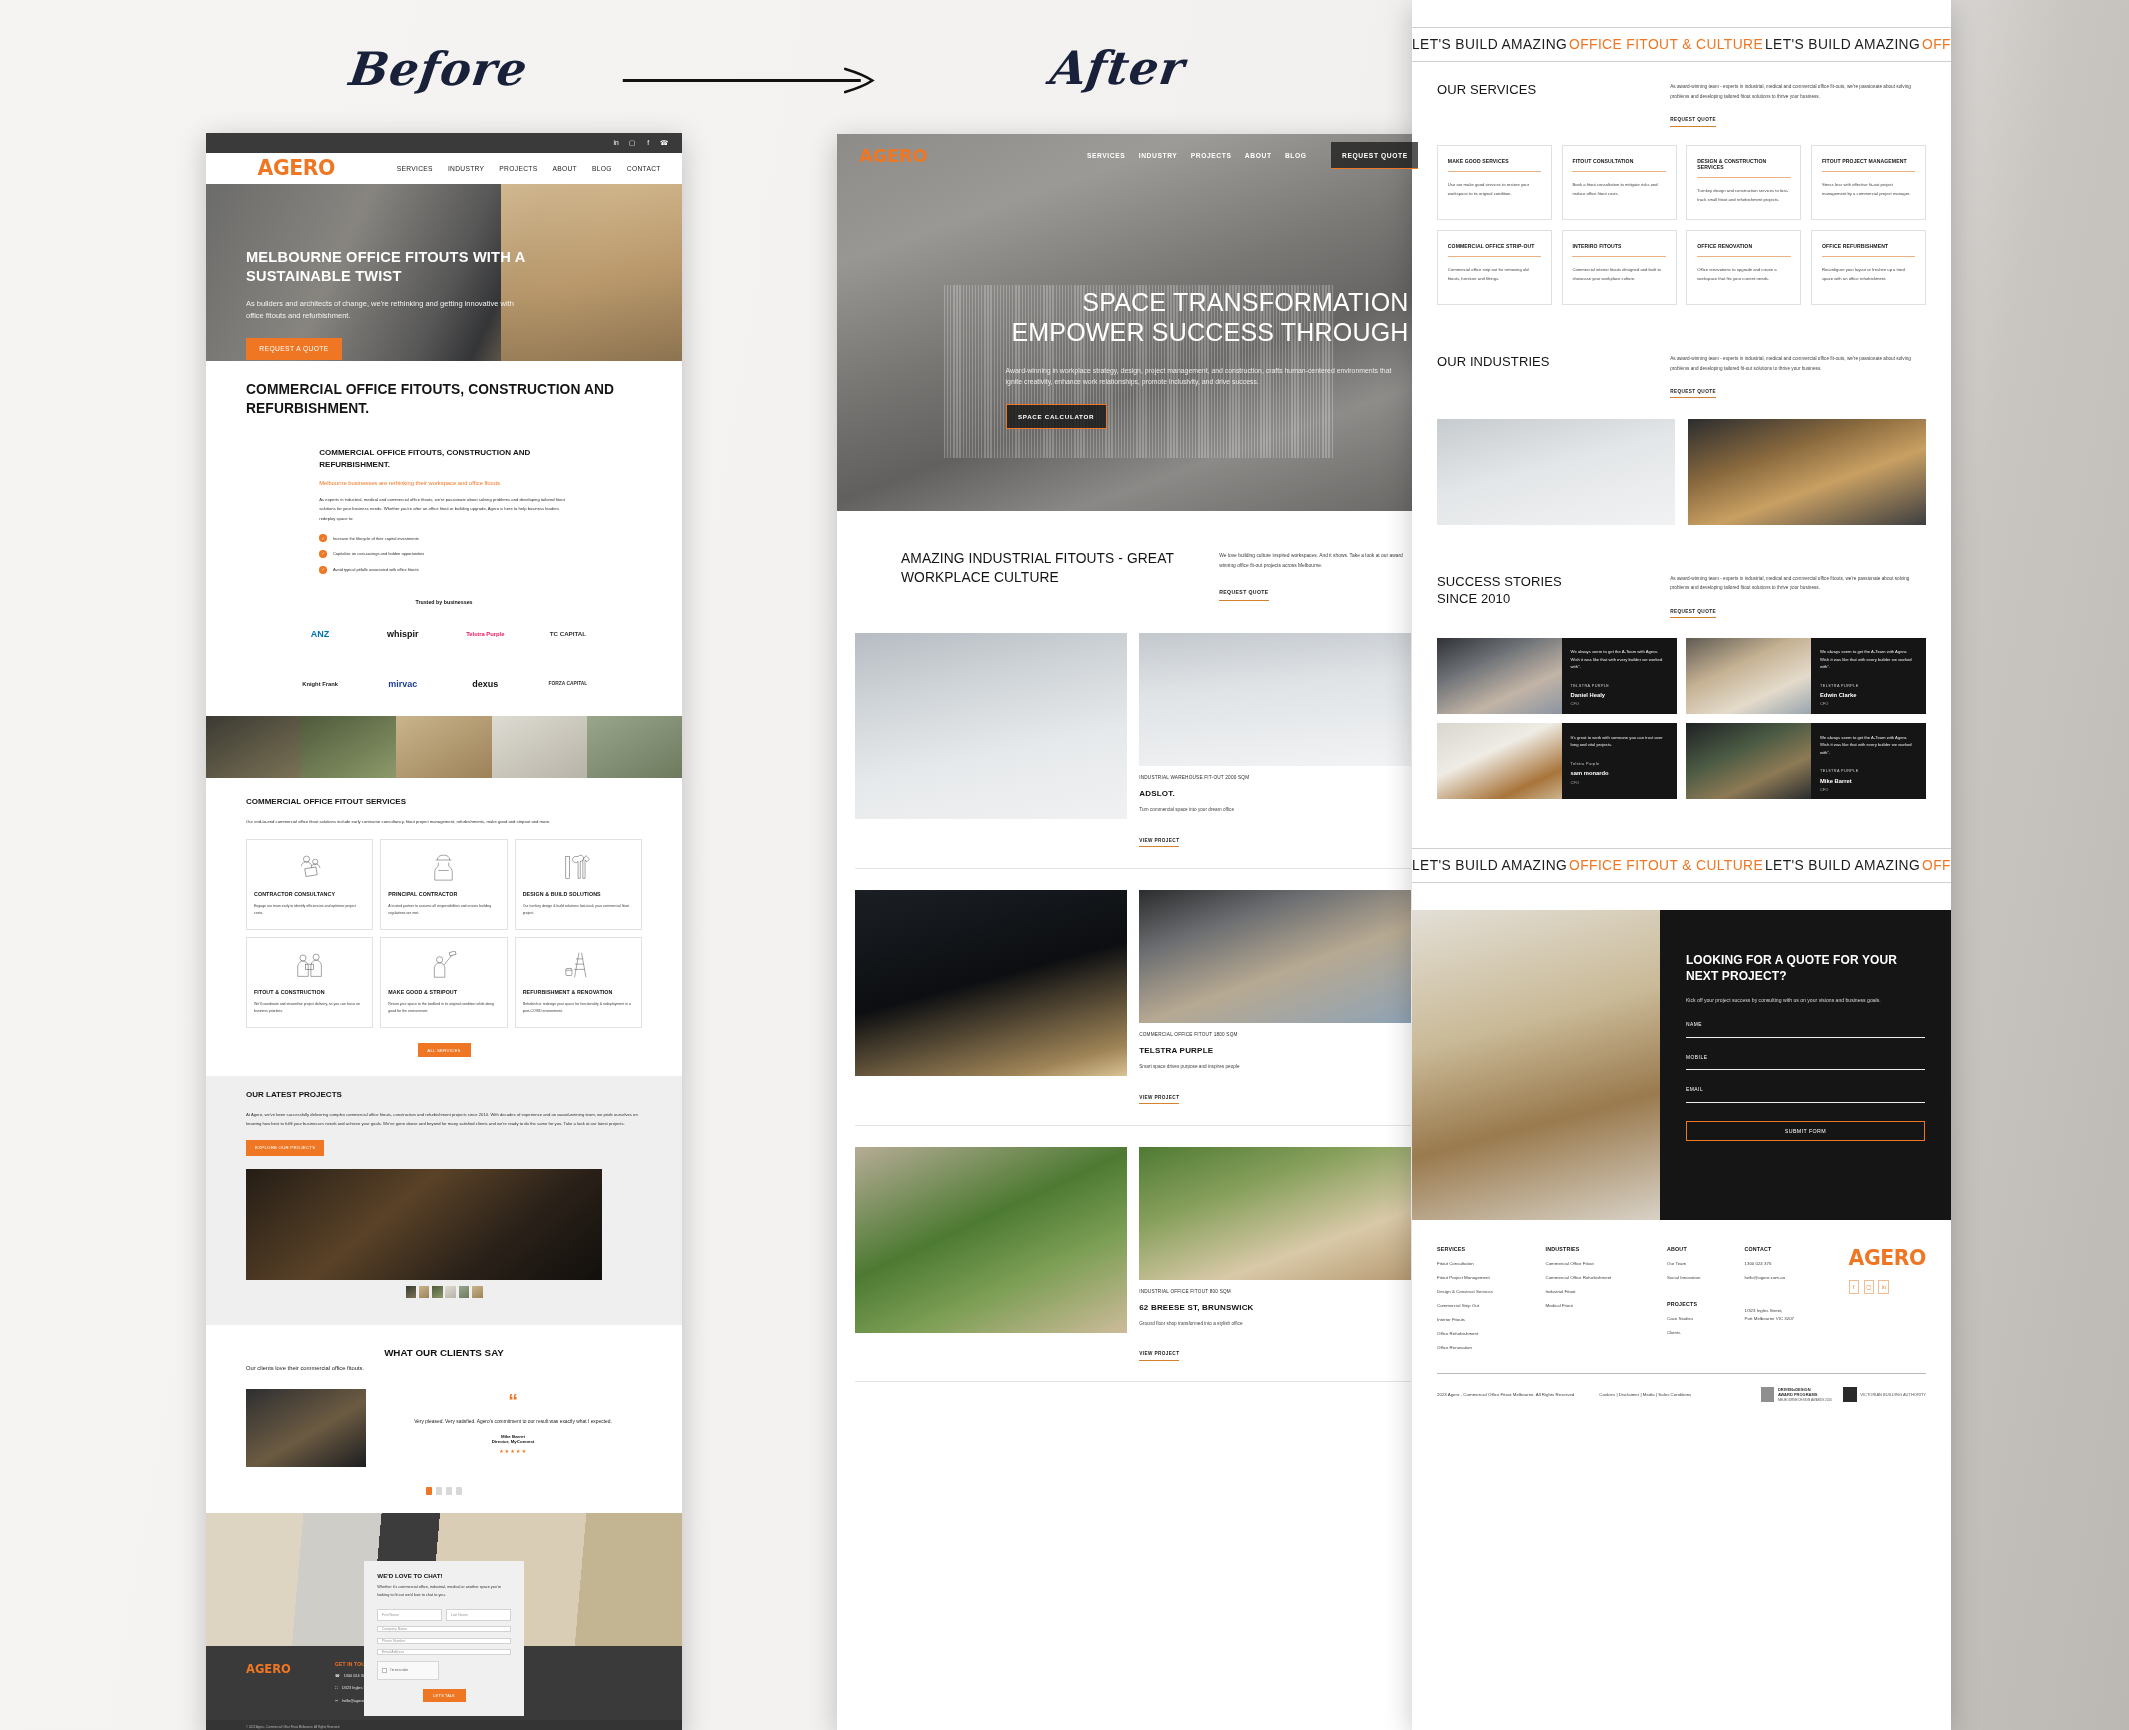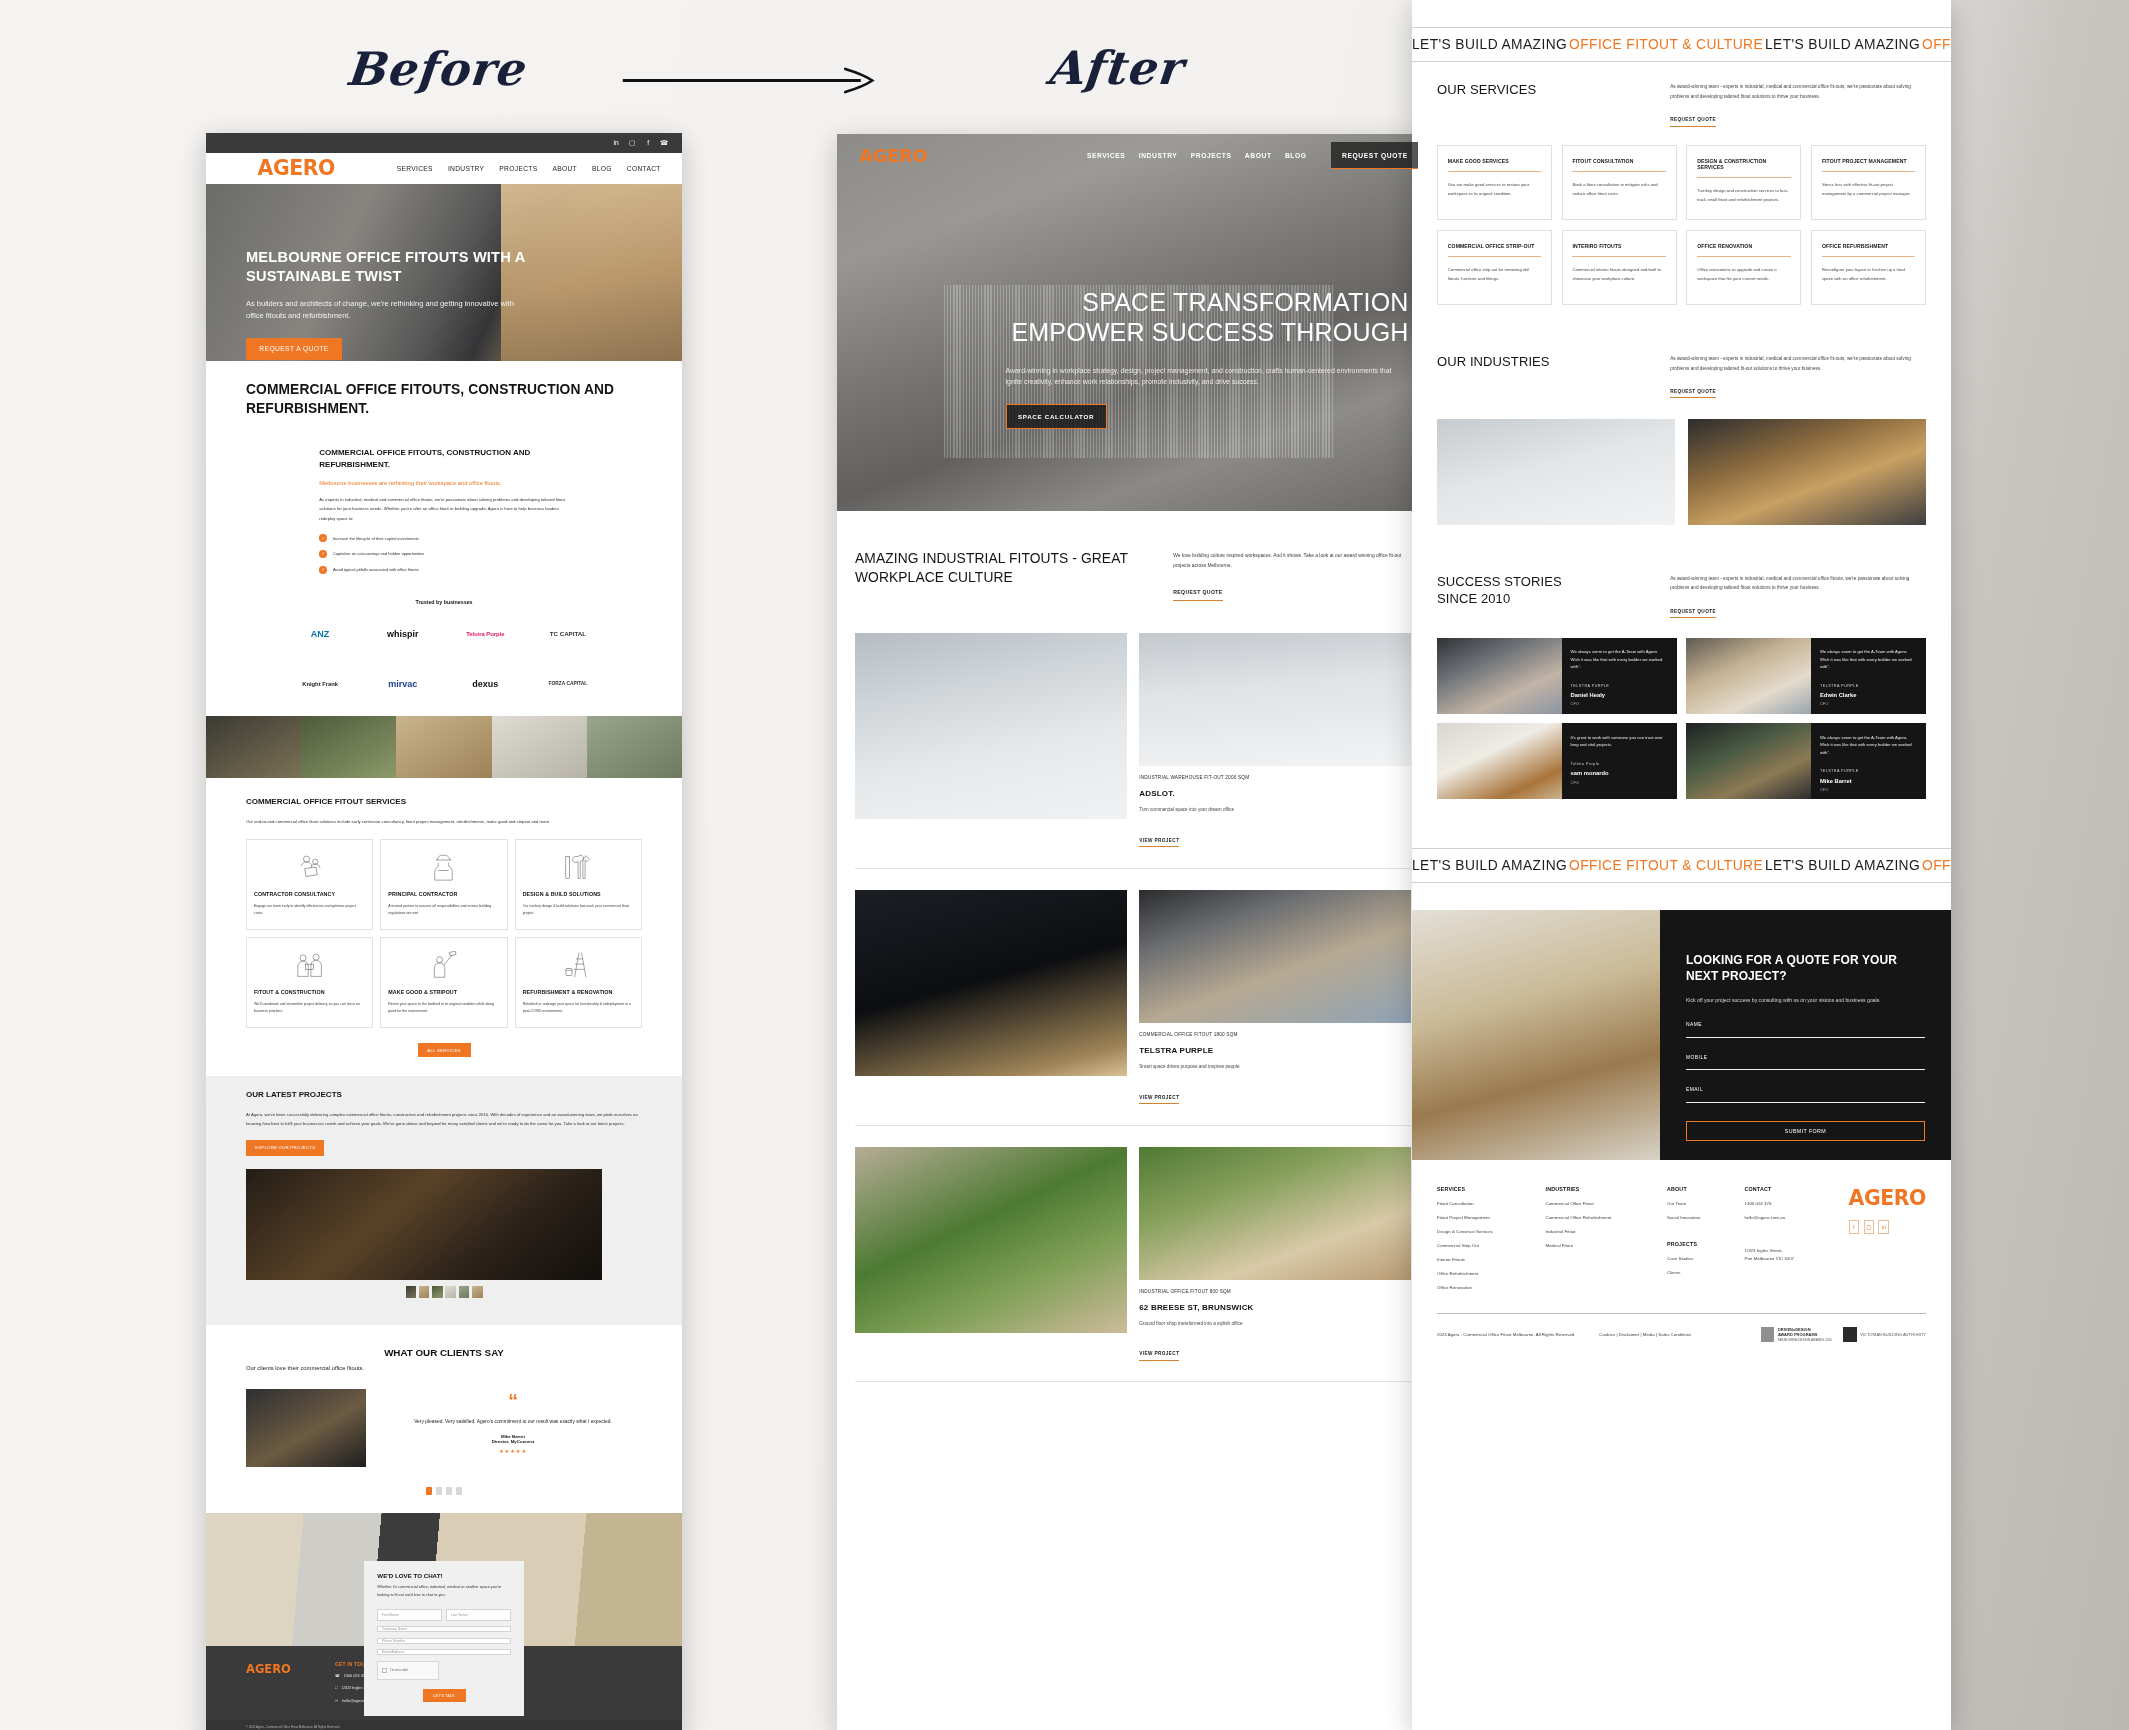--- a/index.html
+++ b/index.html
@@ -134,21 +134,21 @@
   .af-hero-txt { position:relative; z-index:4; padding: 111px 20.4px 0 19.5px; }
   .af-h1 { font-size:25px; line-height:1.18; color:#fff; font-weight:400; letter-spacing:0.2px; text-align:right; }
   .af-hero-p { margin: 18px 0 0 auto; width: 73%; font-size:6.9px; line-height:1.65; color:#eceae8; }
   .af-spacecalc { margin: 16px 0 0 149px; display:inline-block; background:rgba(18,18,18,.78); color:#fff;
       font-size:6.2px; font-weight:700; letter-spacing:0.7px; padding:8px 11.5px; border:0.7px solid #ef7622; }
 
   .af-logos { padding: 20.4px 18px 0; display:flex; align-items:center; justify-content:space-between; }
   .af-logos .lg { font-weight:800; font-size:7.5px; color:#1a1a1a; }
 
   .af-intro { padding: 38px 18px 0; display:flex; gap:18px; }
-  .af-h2 { flex: 0 0 54%; font-size:13.8px; line-height:1.38; color:#141414; font-weight:500; letter-spacing:0.1px; }
+  .af-h2 { flex: 0 0 54%; font-size:13.8px; line-height:1.38; color:#141414; font-weight:500; letter-spacing:0.1px;margin-left:46px; }
   .af-intro-right { flex:1; padding-top:1.8px; }
   .af-intro-p { font-size:4.9px; line-height:2.05; color:#3a3a3a; }
   .af-link { margin-top:18.6px; display:inline-block; font-size:5.1px; letter-spacing:0.4px; color:#1a1a1a;
       font-weight:600; padding-bottom:4.4px; border-bottom:1.3px solid #d4822f; }
 
   .af-proj { margin-top: 32px; padding: 0 18px; display:grid; grid-template-columns: 1fr 1fr; gap: 12.4px; align-items:start; }
   .af-proj-left { height: 186px; }
   .af-proj-right { }
   .af-proj-img { height: 133px; }
   .af-proj-meta { font-size:4.7px; letter-spacing:0.2px; color:#2a2a2a; margin-top:9px; }
@@ -181,21 +181,21 @@
 
   .rp-testis { margin-top: 19.5px; padding: 0 25px; display:grid; grid-template-columns:1fr 1fr; gap: 9.8px; }
   .rp-testi { display:flex; height: 76px; }
   .rp-testi .ph { flex:0 0 52%; }
   .rp-testi .bd { flex:1; background:#151515; color:#fff; padding: 10.6px 9px; }
   .rp-testi .tq { font-size:4.2px; line-height:1.75; color:#efefef; }
   .rp-testi .tc { margin-top:13.3px; font-size:3.8px; letter-spacing:0.4px; color:#cfcfcf; }
   .rp-testi .tn { margin-top:4.4px; font-size:5.8px; font-weight:600; color:#fff; }
   .rp-testi .tr { margin-top:3.5px; font-size:4px; color:#a9a9a9; }
 
-  .rp-cta { margin-top: 27px; display:flex; height: 250px; }
+  .rp-cta { margin-top: 27px; display:flex; height: 310px; }
   .rp-cta .ph { flex:0 0 46%; }
   .rp-cta .bd { flex:1; background:#151515; padding: 43px 26px 0 26px; }
   .rp-cta h3 { font-size:12px; line-height:1.3; color:#fff; font-weight:600; letter-spacing:0.1px; }
   .rp-cta p { margin-top:11.5px; font-size:5.1px; line-height:1.75; color:#d8d8d8; }
   .rp-field { margin-top:17px; }
   .rp-field .lb { font-size:4.9px; letter-spacing:0.5px; color:#fff; }
   .rp-field .ln { margin-top:9.8px; height:0.9px; background:#efefef; }
   .rp-submit { margin-top:18px; height:20.4px; border:0.7px solid #ef7622; color:#fff; font-size:5.3px; letter-spacing:0.4px;
       display:flex; align-items:center; justify-content:center; }
 

